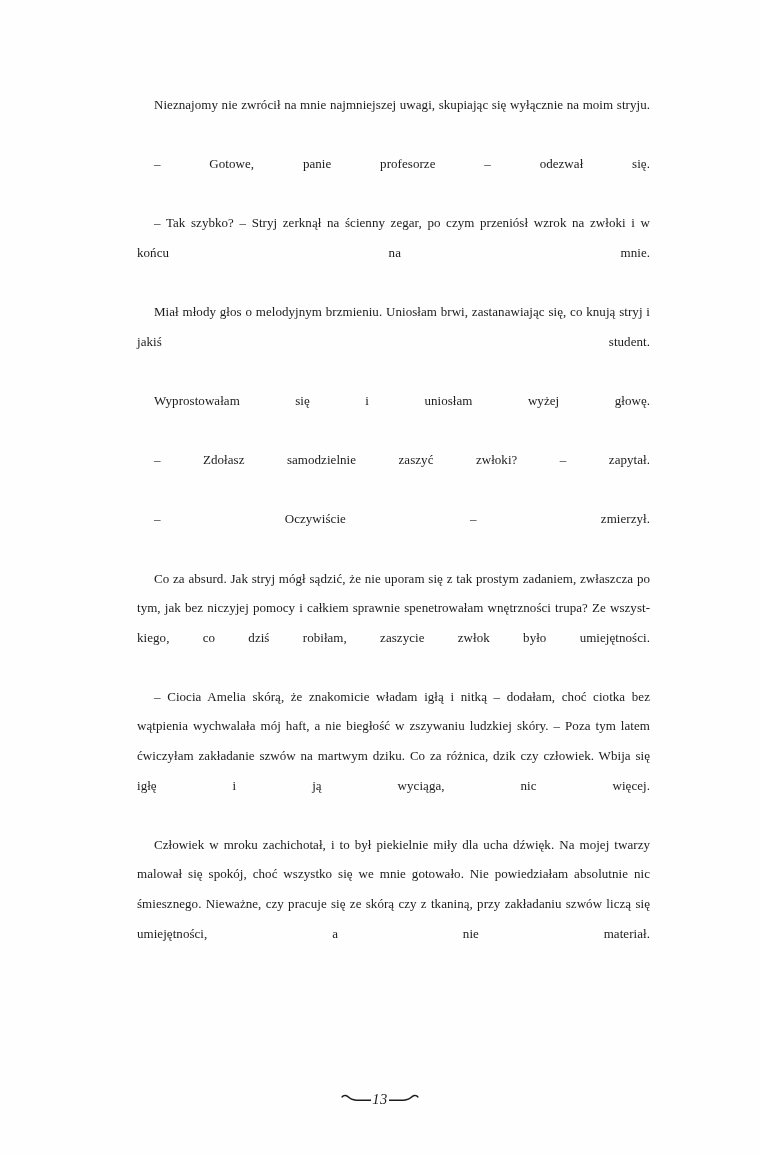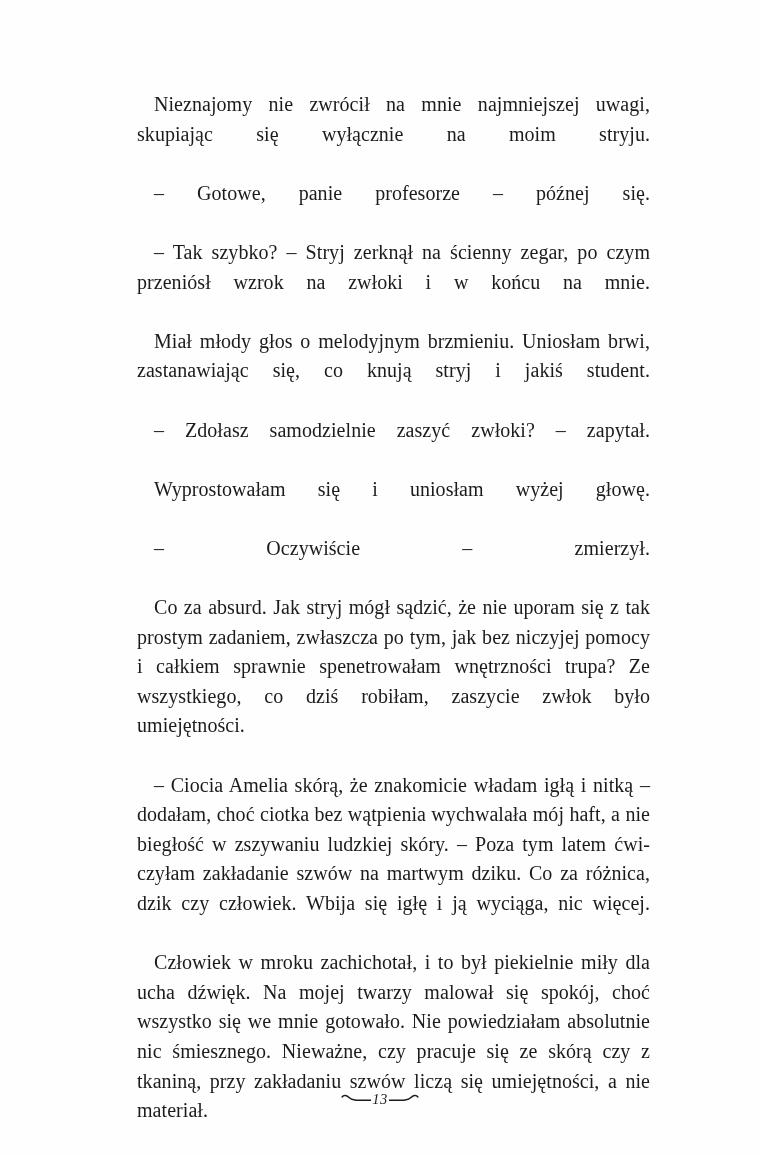--- a/index.html
+++ b/index.html
@@ -30,21 +30,21 @@
     left: 137px;
     top: 90px;
     width: 513px;
   }
 
   p.para {
     margin: 0;
     padding: 0;
     text-indent: 17px;
     text-align: justify;
-    font-size: 20px;
+    font-size: 13px;
     line-height: 29.6px;
     letter-spacing: 0.05px;
     word-spacing: 0.1px;
     -webkit-hyphens: manual;
     hyphens: manual;
   }
 
   
   p.para::after {
     content: "";
@@ -84,25 +84,25 @@
     height: 12px;
   }
 </style>
 </head>
 <body>
 
 <div class="page">
 
   <div class="text-block">
     <p class="para">Nieznajomy nie zwrócił na mnie najmniejszej uwagi, skupiając się wyłącznie na moim stryju.</p>
-    <p class="para">– Gotowe, panie profesorze – późnej się.</p>
+    <p class="para">– Gotowe, panie profesorze – odezwał się.</p>
     <p class="para">– Tak szybko? – Stryj zerknął na ścienny zegar, po czym prze­niósł wzrok na zwłoki i w końcu na mnie.</p>
     <p class="para">Miał młody głos o melodyjnym brzmieniu. Uniosłam brwi, zastanawiając się, co knują stryj i jakiś student.</p>
+    <p class="para">Wyprostowałam się i uniosłam wyżej głowę.</p>
     <p class="para">– Zdołasz samodzielnie zaszyć zwłoki? – zapytał.</p>
-    <p class="para">Wyprostowałam się i uniosłam wyżej głowę.</p>
     <p class="para">– Oczywiście – zmierzył.</p>
     <p class="para">Co za absurd. Jak stryj mógł sądzić, że nie uporam się z tak prostym zadaniem, zwłaszcza po tym, jak bez niczyjej pomocy i całkiem sprawnie spenetrowałam wnętrzności trupa? Ze wszyst­kiego, co dziś robiłam, zaszycie zwłok było umiejętności.</p>
     <p class="para">– Ciocia Amelia skórą, że znakomicie władam igłą i nitką – dodałam, choć ciotka bez wątpienia wychwalała mój haft, a nie biegłość w zszywaniu ludzkiej skóry. – Poza tym latem ćwi­czyłam zakładanie szwów na martwym dziku. Co za różnica, dzik czy człowiek. Wbija się igłę i ją wyciąga, nic więcej.</p>
     <p class="para">Człowiek w mroku zachichotał, i to był piekielnie miły dla ucha dźwięk. Na mojej twarzy malował się spokój, choć wszystko się we mnie gotowało. Nie powiedziałam absolut­nie nic śmiesznego. Nieważne, czy pracuje się ze skórą czy z tkaniną, przy zakładaniu szwów liczą się umiejętności, a nie materiał.</p>
 
   </div>
 
   <div class="folio">
     <span class="folio-orn">
       <svg viewBox="0 0 32 12" xmlns="http://www.w3.org/2000/svg">

